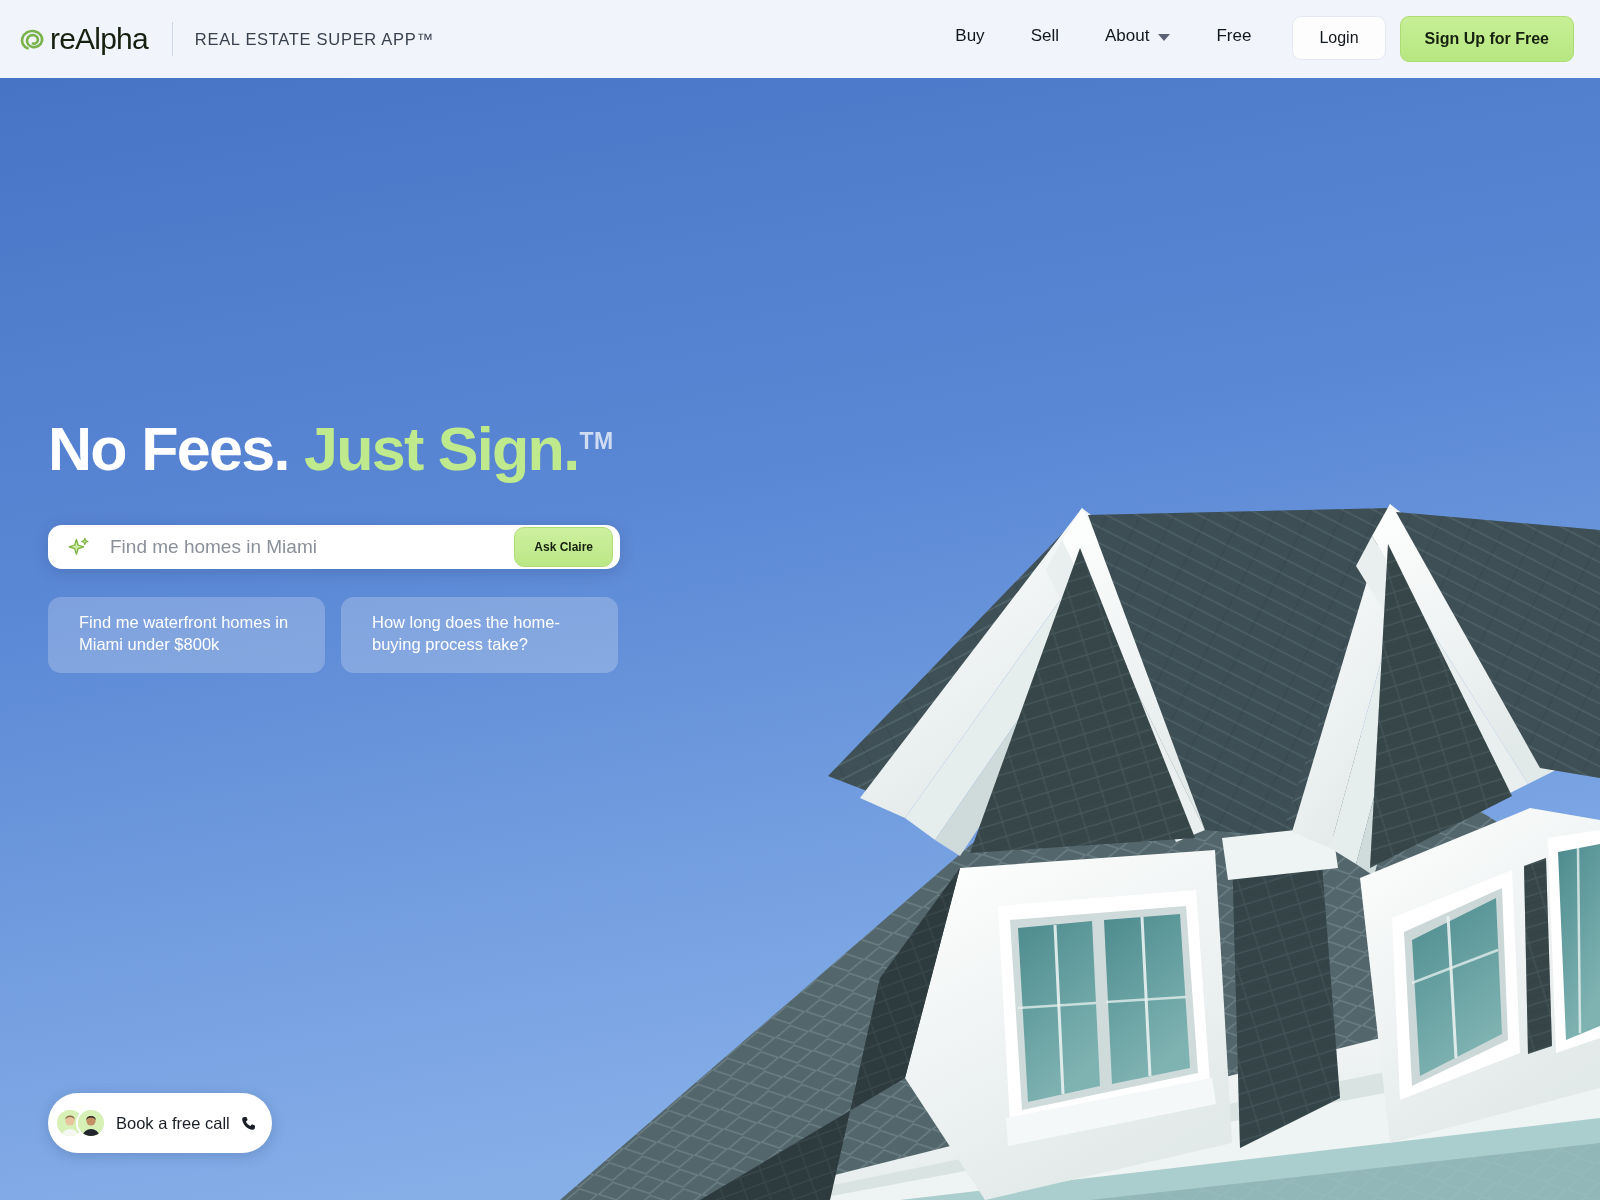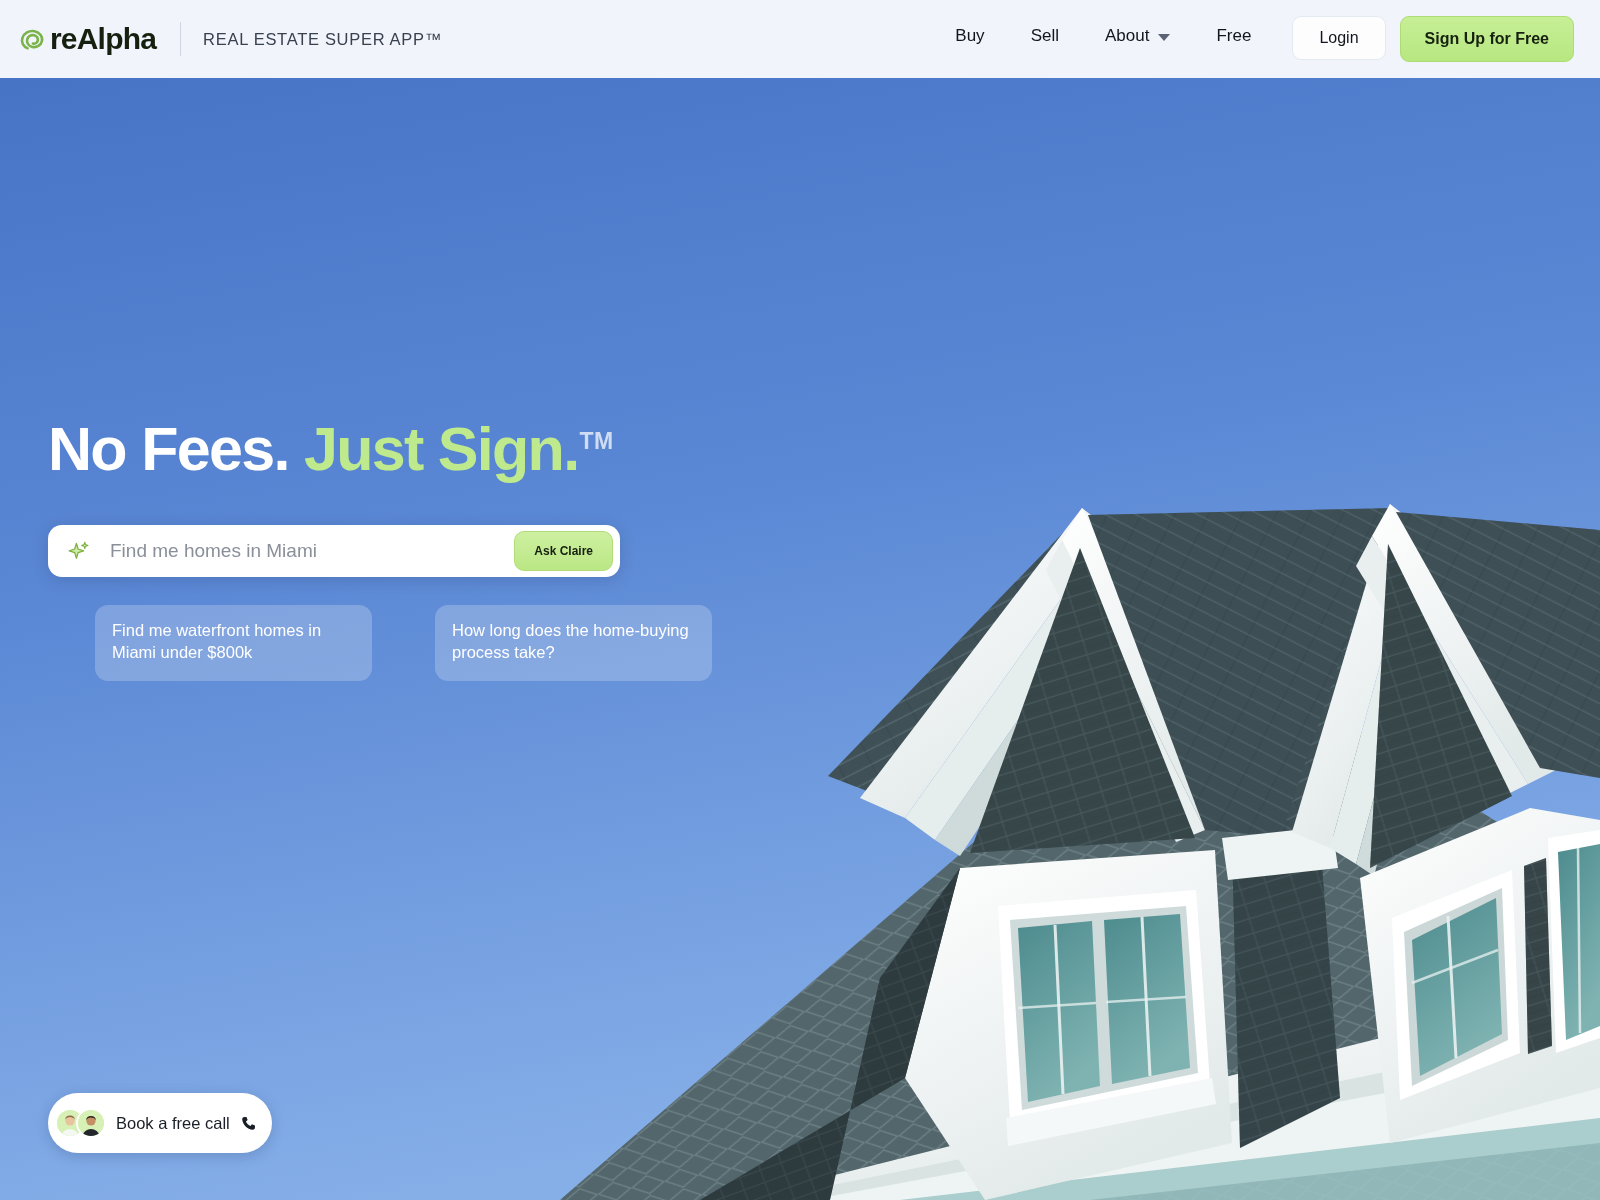--- a/index.html
+++ b/index.html
@@ -17,21 +17,21 @@
     position: absolute; top: 0; left: 0;
     width: 1600px; height: 78px;
     background: #f1f4fb;
     display: flex; align-items: center;
     padding: 0 26px 0 18px;
     z-index: 40;
   }
   .brand { display: flex; align-items: center; gap: 0; }
   .logo-mark { width: 30px; height: 30px; flex: 0 0 30px; display:block; }
   .logo-word {
-    font-size: 30px; font-weight: 700; letter-spacing: -0.8px;
+    font-size: 30px; font-weight: 400; letter-spacing: -0.8px;
     color: #16200f; margin-left: 2px; line-height: 1;
   }
   .brand-divider {
     width: 1px; height: 34px; background: #cfd6e3;
     margin: 0 22px 0 24px;
   }
   .tagline {
     font-size: 16.5px; letter-spacing: 0.7px; color: #39414f;
     font-weight: 400; white-space: nowrap;
   }
@@ -79,21 +79,21 @@
     vertical-align: super; letter-spacing: 0.5px; margin-left: 1px;
   }
   .subhead {
     margin-top: 18px; font-size: 24px; color: #e8eefb; font-weight: 400;
     letter-spacing: -0.1px;
   }
   .subhead b { font-weight: 700; color: #ffffff; }
 
   
   .searchbar {
-    margin-top: 44px; width: 572px; height: 52px;
+    margin-top: 44px; width: 572px; height: 44px;
     background: #ffffff; border-radius: 14px;
     display: flex; align-items: center; padding: 0 7px 0 18px;
     box-shadow: 0 3px 16px rgba(20,40,80,0.18);
   }
   .spark { width: 26px; height: 26px; flex: 0 0 26px; margin-right: 10px; display:block; }
   .search-input {
     flex: 1; border: none; outline: none; background: transparent;
     font-family: "Liberation Sans", sans-serif; font-size: 19px; color: #525a68;
     padding: 0 8px; min-width: 0;
   }
@@ -104,24 +104,23 @@
     border: 1px solid #b0dd78; border-radius: 10px;
     padding: 12px 19px; cursor: pointer; white-space: nowrap;
   }
 
   
   .chips { margin-top: 28px; display: flex; gap: 16px; }
   .chip {
     width: 277px; min-height: 76px;
     background: rgba(255,255,255,0.22);
     border-radius: 13px;
-    padding: 15px 17px;
+    padding: 15px 31px;
     color: #ffffff; font-size: 16.5px; line-height: 1.28;
     cursor: pointer;
-    margin-left: 47px;
   }
 
   
   .bookcall {
     position: absolute; left: 48px; top: 1015px; z-index: 25;
     display: flex; align-items: center;
     background: #ffffff; border-radius: 999px;
     height: 60px; padding: 0 15px 0 7px; gap: 10px;
     box-shadow: 0 3px 14px rgba(20,40,80,0.2);
     cursor: pointer;

